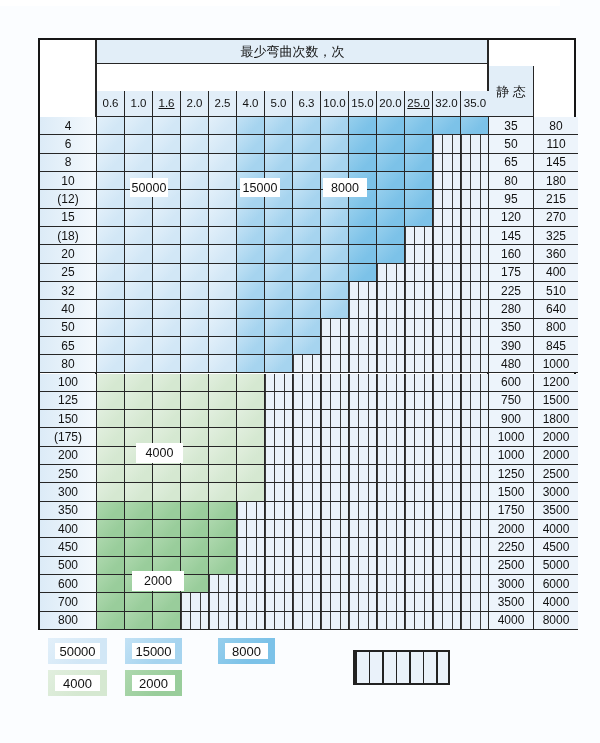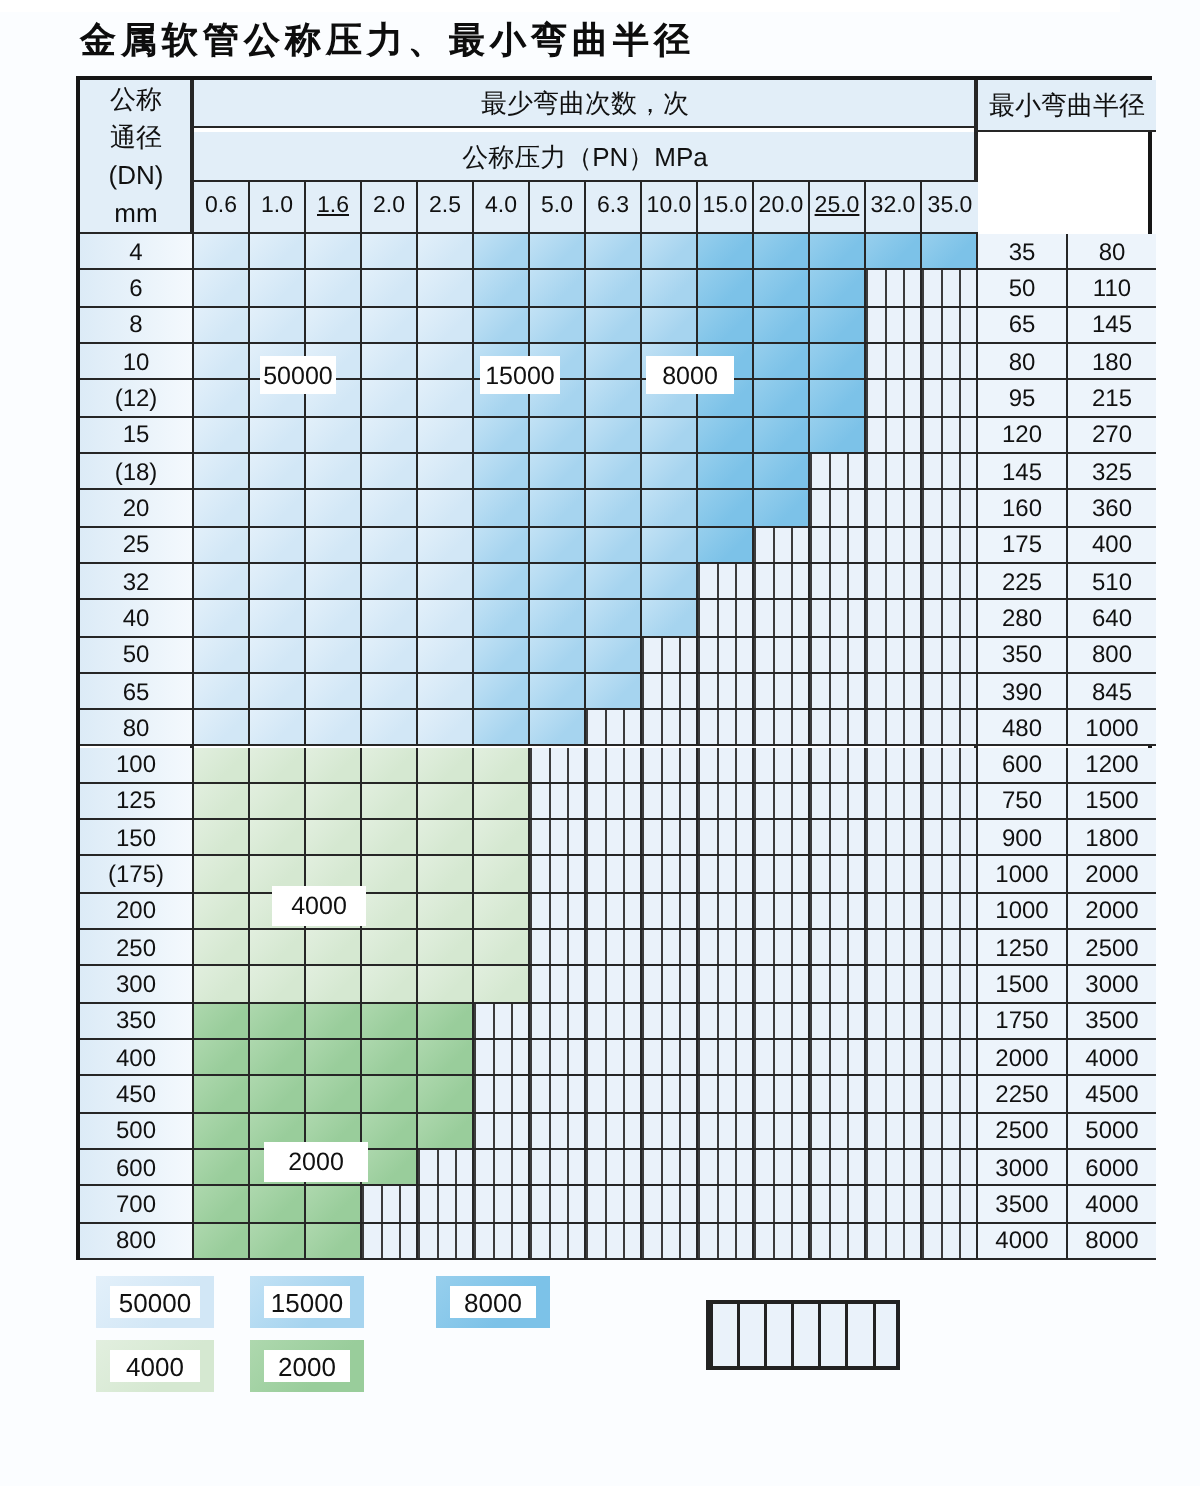--- a/index.html
+++ b/index.html
@@ -34,31 +34,25 @@
   #hatch-legend{position:absolute;left:353px;top:650px;width:97px;height:35px;box-sizing:border-box;
          border:2px solid #222;background-color:var(--hatch_bg);
          background-image:repeating-linear-gradient(90deg,#222 0 1.5px,transparent 1.5px 13.55px);}
   #top-strip{position:absolute;left:0;top:0;width:560px;height:6px;background:#ffffff;}
 </style>
 </head>
 <body>
 
 <div id="page">
   <div id="top-strip"></div>
-  <div id="title">金属软管公称压力、最小弯曲半径</div>
 
   <div id="tbl">
 
-    <div class="cell hdr dnhdr" style="left:0;top:0;width:57px;height:77px">公称
-通径
-(DN)
-mm</div>
     <div class="cell hdr" style="left:57px;top:0;width:392px;height:24px">最少弯曲次数，次</div>
-    <div class="cell hdr" style="left:57px;top:26px;width:392px;height:25px">公称压力（PN）MPa</div>
-    <div class="cell hdr" style="left:449px;top:0;width:89px;height:26px;border-right:none">最小弯曲半径</div>
+    <div class="cell hdr" style="left:449px;top:26px;width:45px;height:51px">静 态</div>
 
     <div class="vline" style="left:55px"></div>
     <div class="vline" style="left:447px"></div>
   <div class="cell hcell" style="left: 57px; top: 51px; width: 28px; height: 26px;">0.6</div>
       <div class="cell hcell" style="left: 85px; top: 51px; width: 28px; height: 26px;">1.0</div>
       <div class="cell hcell" style="left: 113px; top: 51px; width: 28px; height: 26px; text-decoration: underline;">1.6</div>
       <div class="cell hcell" style="left: 141px; top: 51px; width: 28px; height: 26px;">2.0</div>
       <div class="cell hcell" style="left: 169px; top: 51px; width: 28px; height: 26px;">2.5</div>
       <div class="cell hcell" style="left: 197px; top: 51px; width: 28px; height: 26px;">4.0</div>
       <div class="cell hcell" style="left: 225px; top: 51px; width: 28px; height: 26px;">5.0</div>

